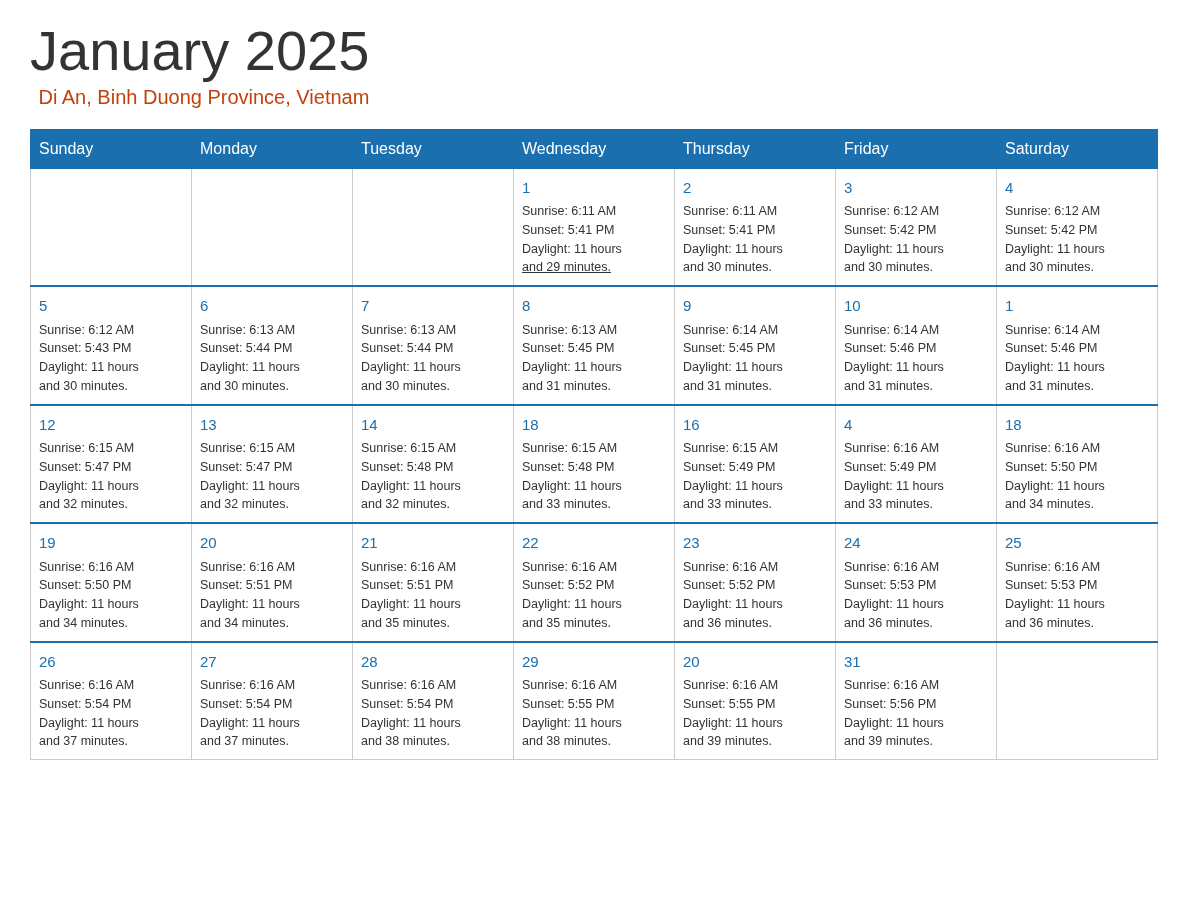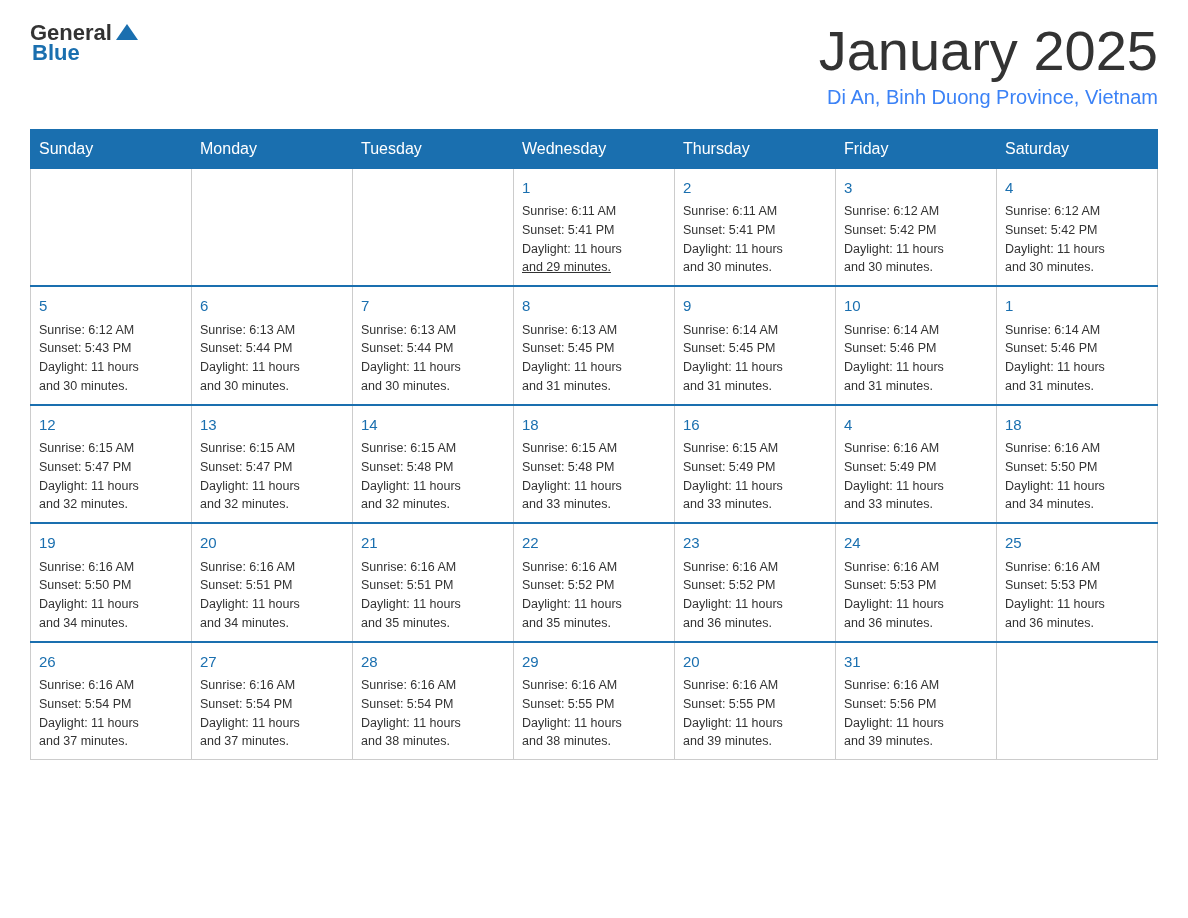--- a/index.html
+++ b/index.html
@@ -36,21 +36,21 @@
       text-align: right;
     }
     .month-title {
       font-size: 56px;
       font-weight: normal;
       color: #333;
       line-height: 1.1;
     }
     .location-title {
       font-size: 20px;
-      color: #3b82f6;
+      color: #c2410c;
       margin-top: 4px;
       text-align: right;
     }
     .calendar-table {
       width: 100%;
       border-collapse: collapse;
       table-layout: fixed;
     }
     .calendar-table thead tr th {
       background-color: #1a6faf;
@@ -81,33 +81,20 @@
       background: #fff;
     }
     .row-divider td {
       border-top: 2px solid #1a6faf !important;
     }
   </style>
 </head>
 <body>
 
 <div class="header-area">
-  <div class="logo">
-    <div style="display:flex; flex-direction:column; align-items:flex-start;">
-      <div style="display:flex; align-items:center; gap:2px;">
-        <span class="logo-text-general">General</span>
-        <div style="display:inline-block; margin-left:2px; margin-top:2px;">
-          <svg width="22" height="20" viewBox="0 0 22 20">
-            <polygon points="11,2 22,18 0,18" fill="#1a6faf"></polygon>
-          </svg>
-        </div>
-      </div>
-      <span class="logo-text-blue" style="margin-top:-6px; margin-left:2px;">Blue</span>
-    </div>
-  </div>
   <div class="title-area">
     <div class="month-title">January 2025</div>
     <div class="location-title">Di An, Binh Duong Province, Vietnam</div>
   </div>
 </div>
 
 <table class="calendar-table">
   <thead>
     <tr>
     <th>Sunday</th>

